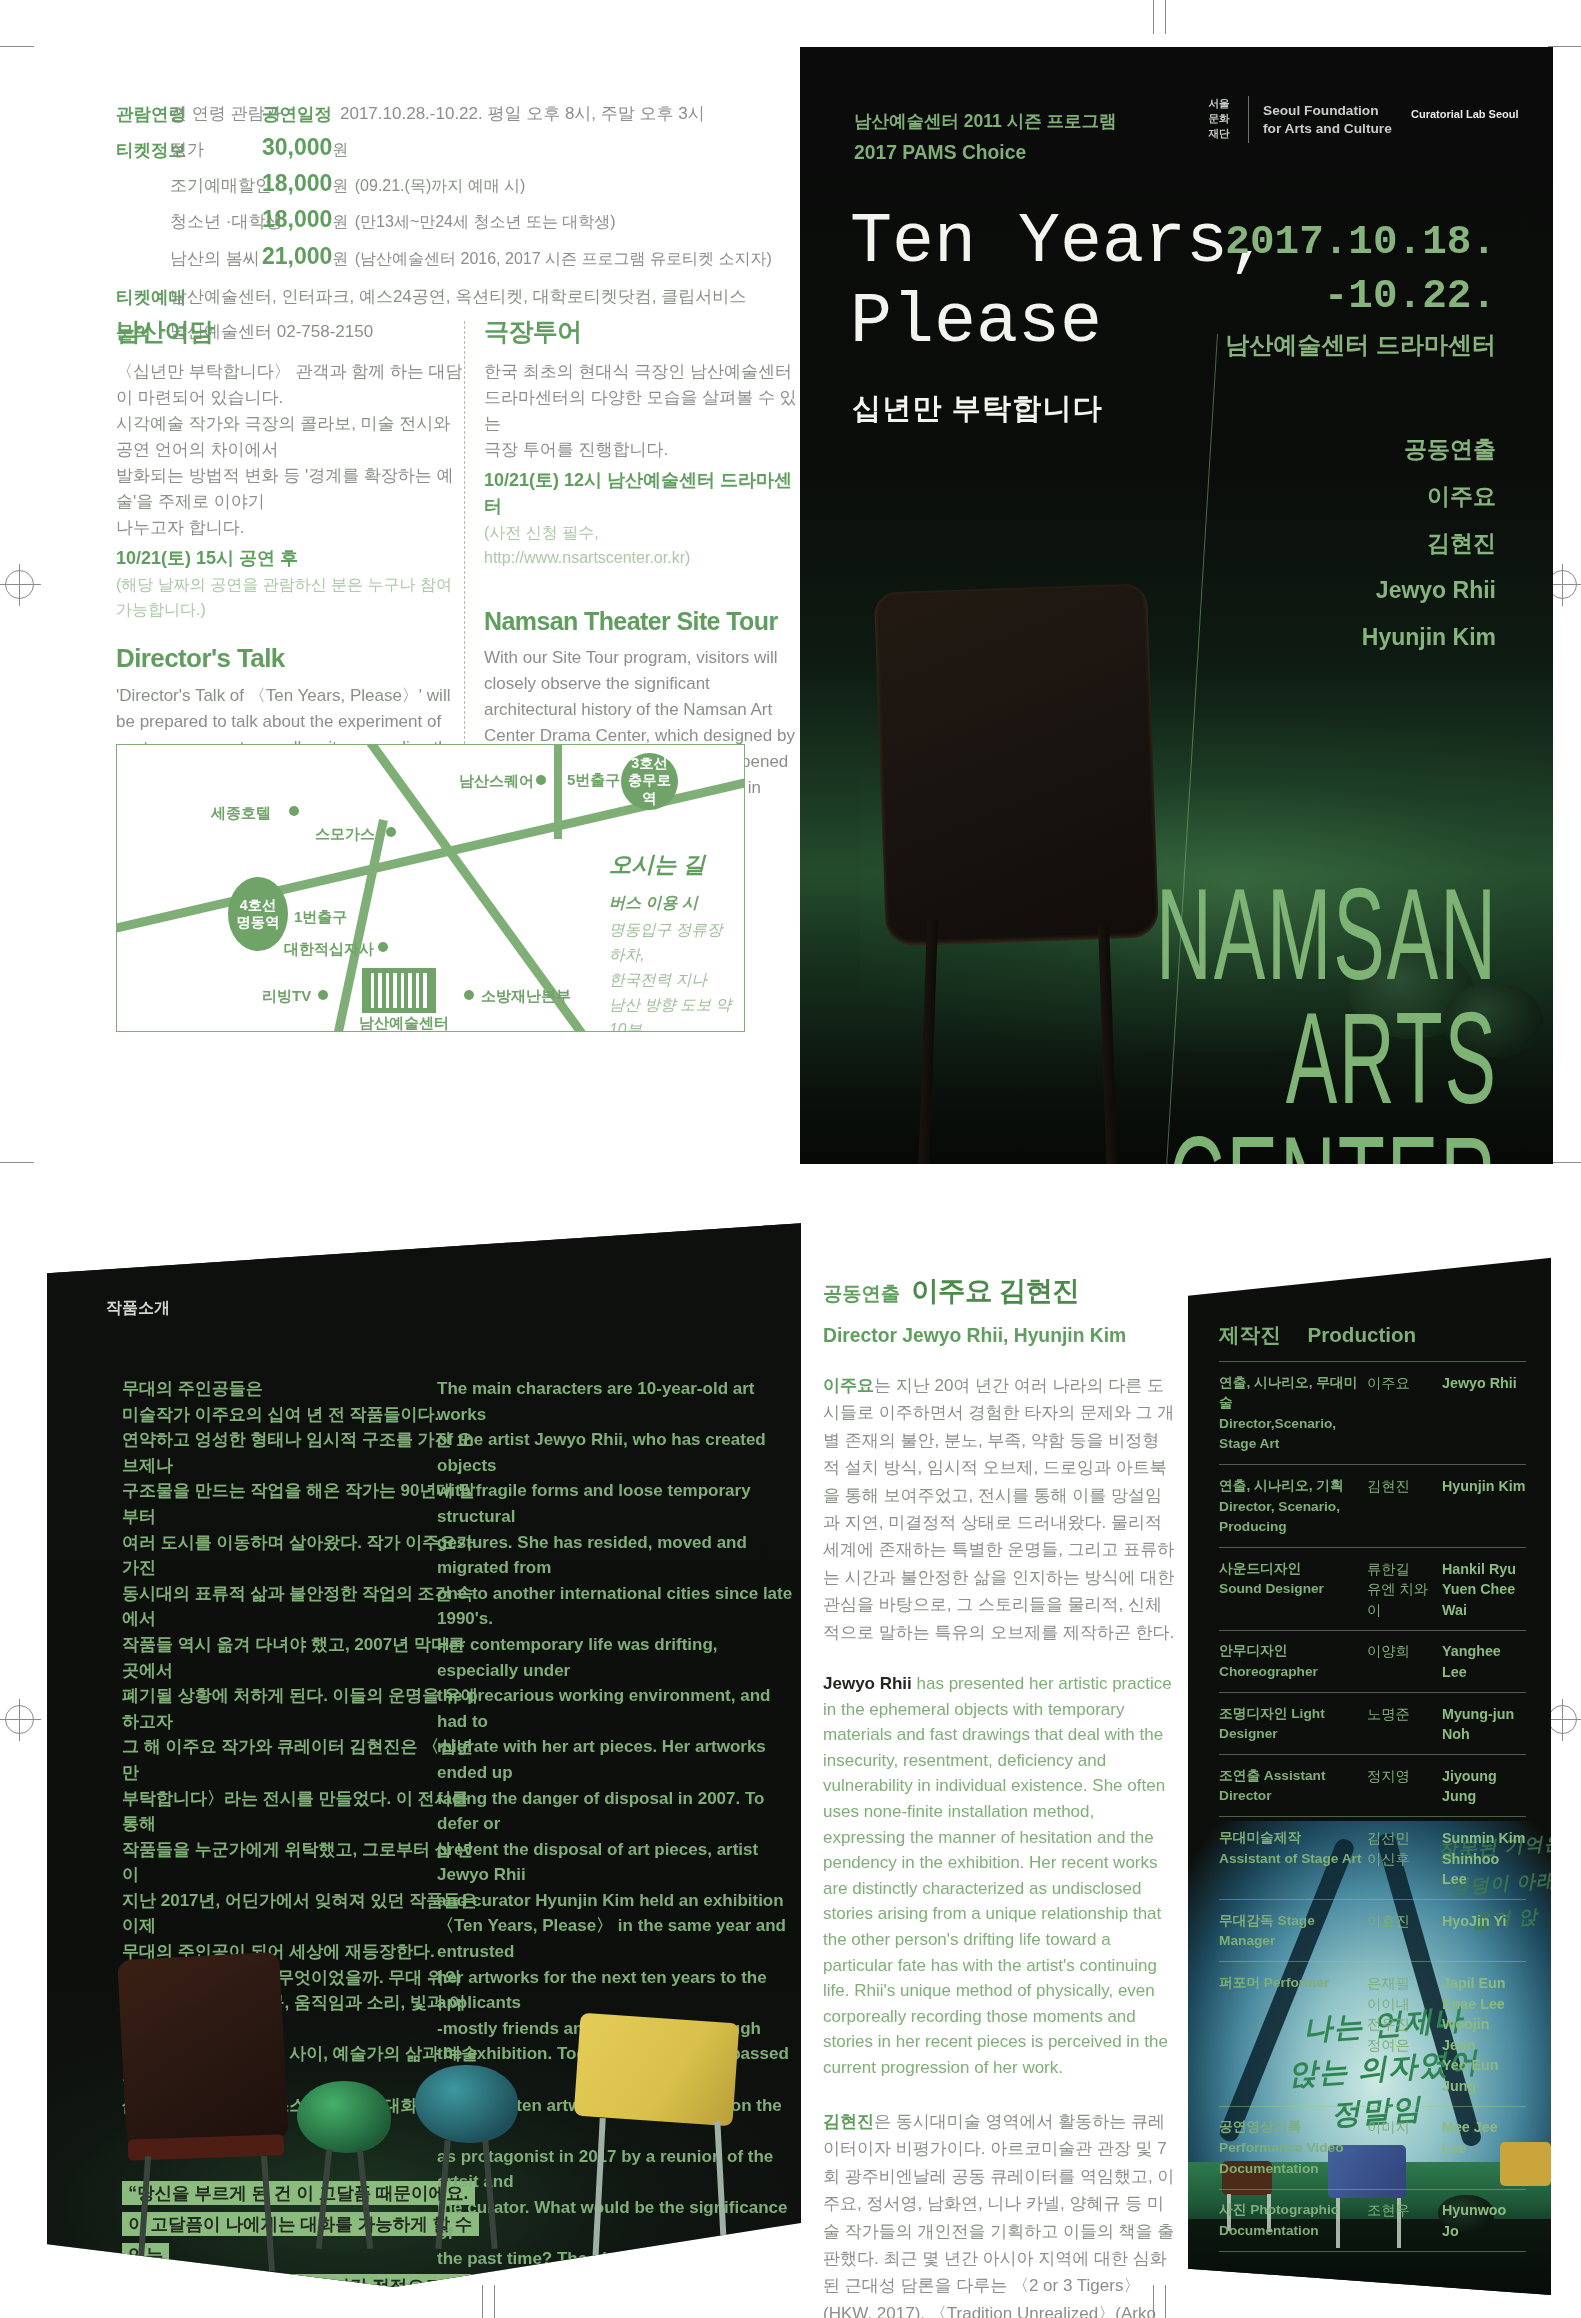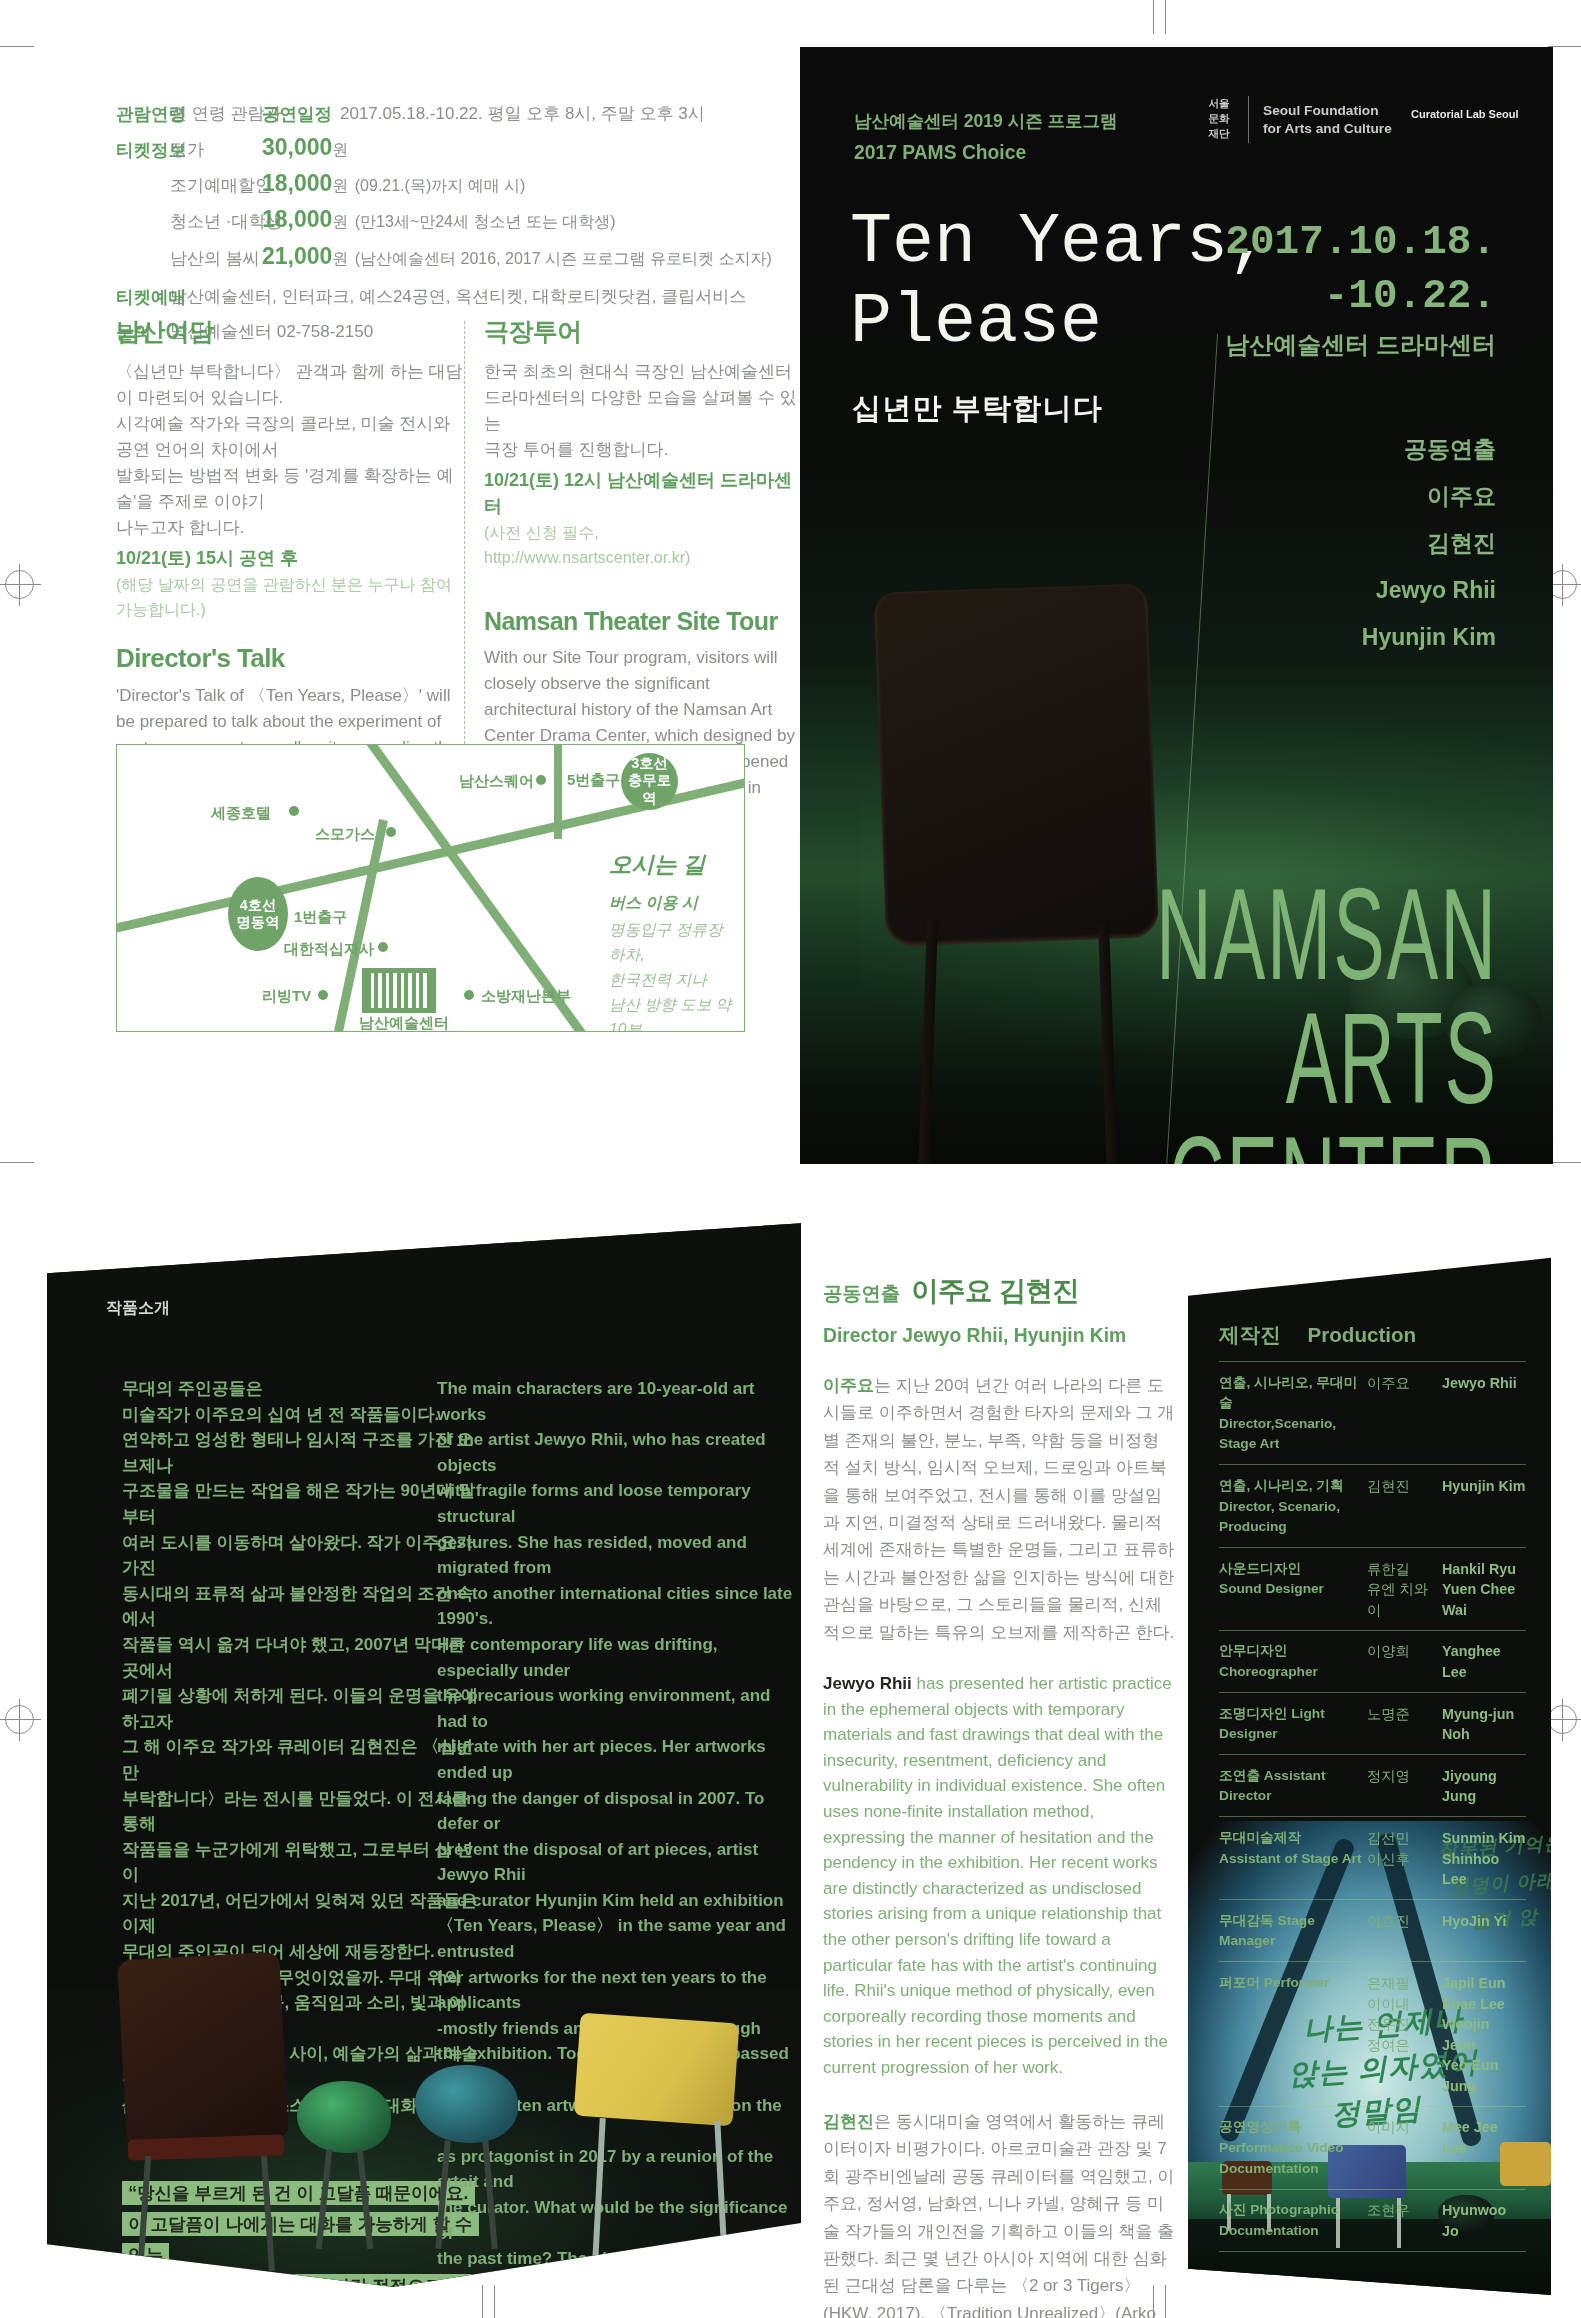--- a/index.html
+++ b/index.html
@@ -151,21 +151,21 @@
   <div class="tick" style="left:0;top:1162px;width:34px;height:1.2px;"></div>
   <div class="tick" style="right:0;top:1162px;width:34px;height:1.2px;"></div>
 
   <div class="left-page">
 
     <div>
       <div class="tk-row" style="top:55px;">
         <span class="tk-label">관람연령</span>
         <span class="tk-name">전 연령 관람가</span>
         <span class="tk-label2">공연일정</span>
-        <span class="tk-value2">2017.05.18.-10.22. 평일 오후 8시, 주말 오후 3시</span>
+        <span class="tk-value2">2017.10.28.-10.22. 평일 오후 8시, 주말 오후 3시</span>
       </div>
       <div class="tk-row" style="top:91px;">
         <span class="tk-label">티켓정보</span>
         <span class="tk-name">정가</span>
         <span class="tk-price"><b>30,000</b><span class="tk-unit">원</span></span>
       </div>
       <div class="tk-row" style="top:127px;">
         <span class="tk-name">조기예매할인</span>
         <span class="tk-price"><b>18,000</b><span class="tk-unit">원</span> <span class="tk-note">(09.21.(목)까지 예매 시)</span></span>
       </div>
@@ -260,21 +260,21 @@
 
       </div>
     </div>
 
   </div>
 
   <div class="cover">
     <div class="cover-glow"></div>
     <div class="cov-diag"></div>
 
-    <span class="cov-program">남산예술센터 2019 시즌 프로그램</span>
+    <span class="cov-program">남산예술센터 2011 시즌 프로그램</span>
     <span class="cov-pams">2017 PAMS Choice</span>
     <div class="cov-logo">서울
 문화
 재단</div>
     <div class="cov-foundation">Seoul Foundation
 for Arts and Culture</div>
     <span class="cov-curatorial">Curatorial Lab Seoul</span>
 
     <div class="cov-title">Ten Years,
 Please</div>

